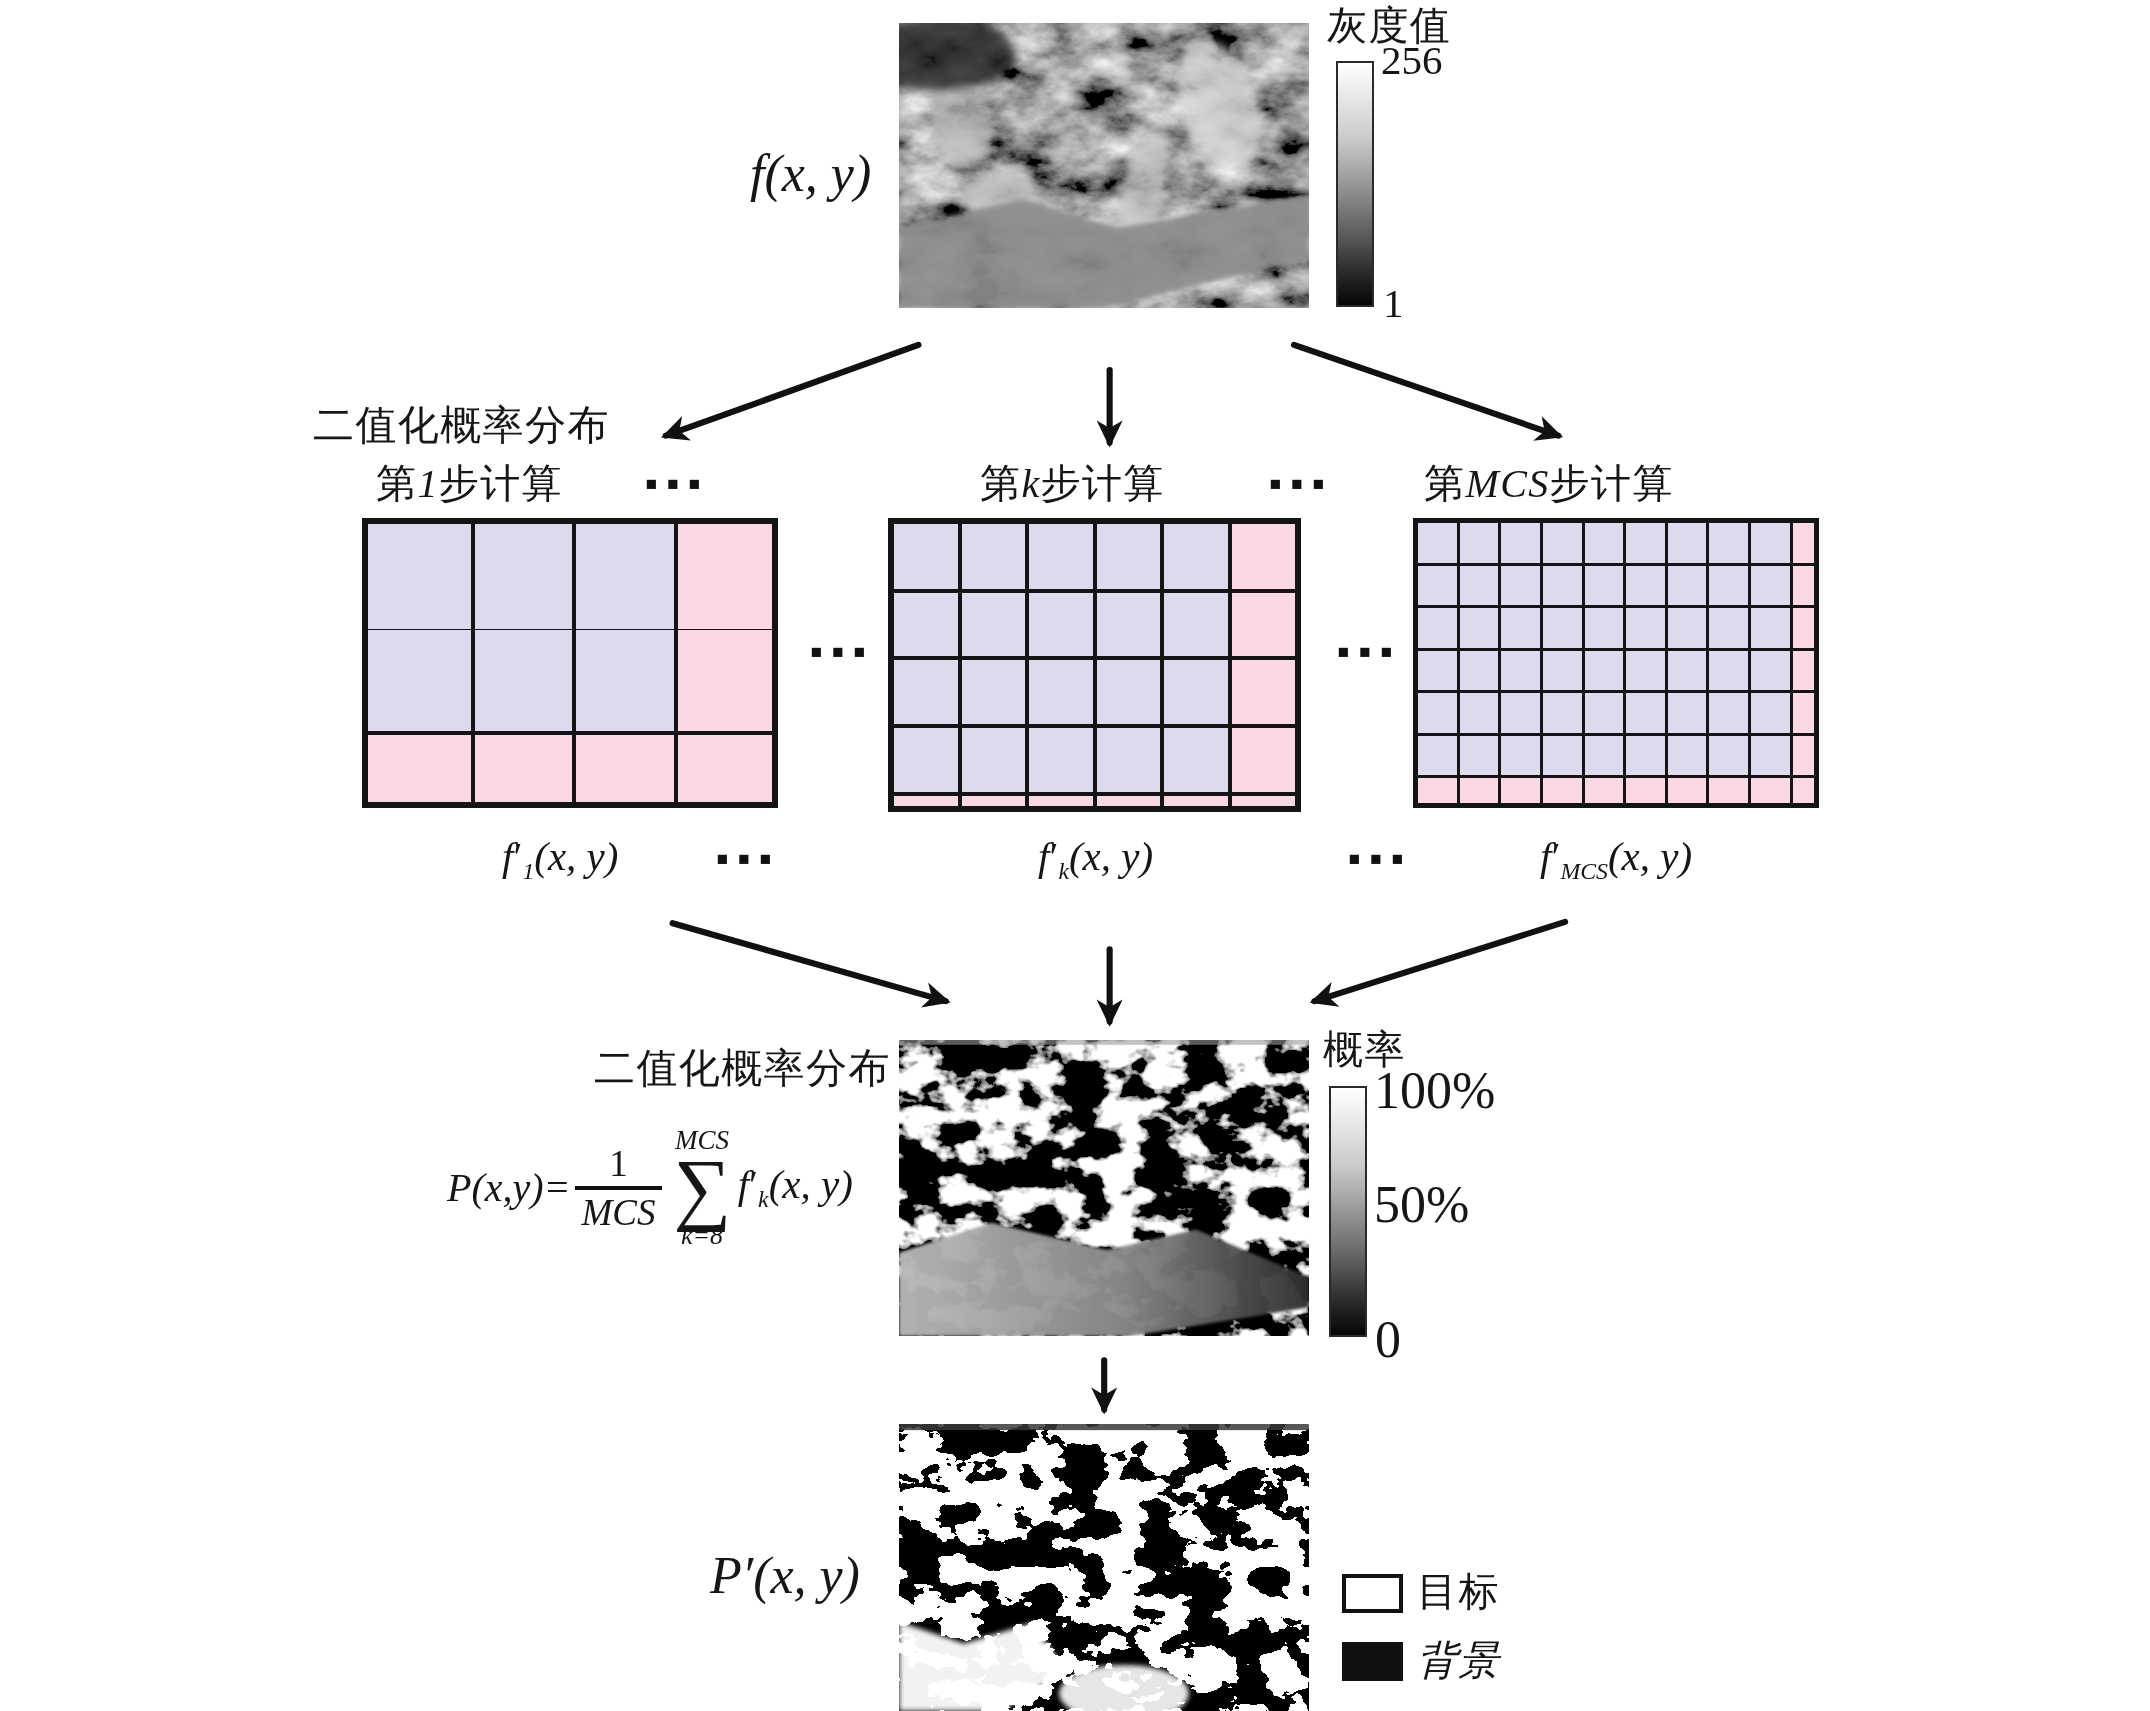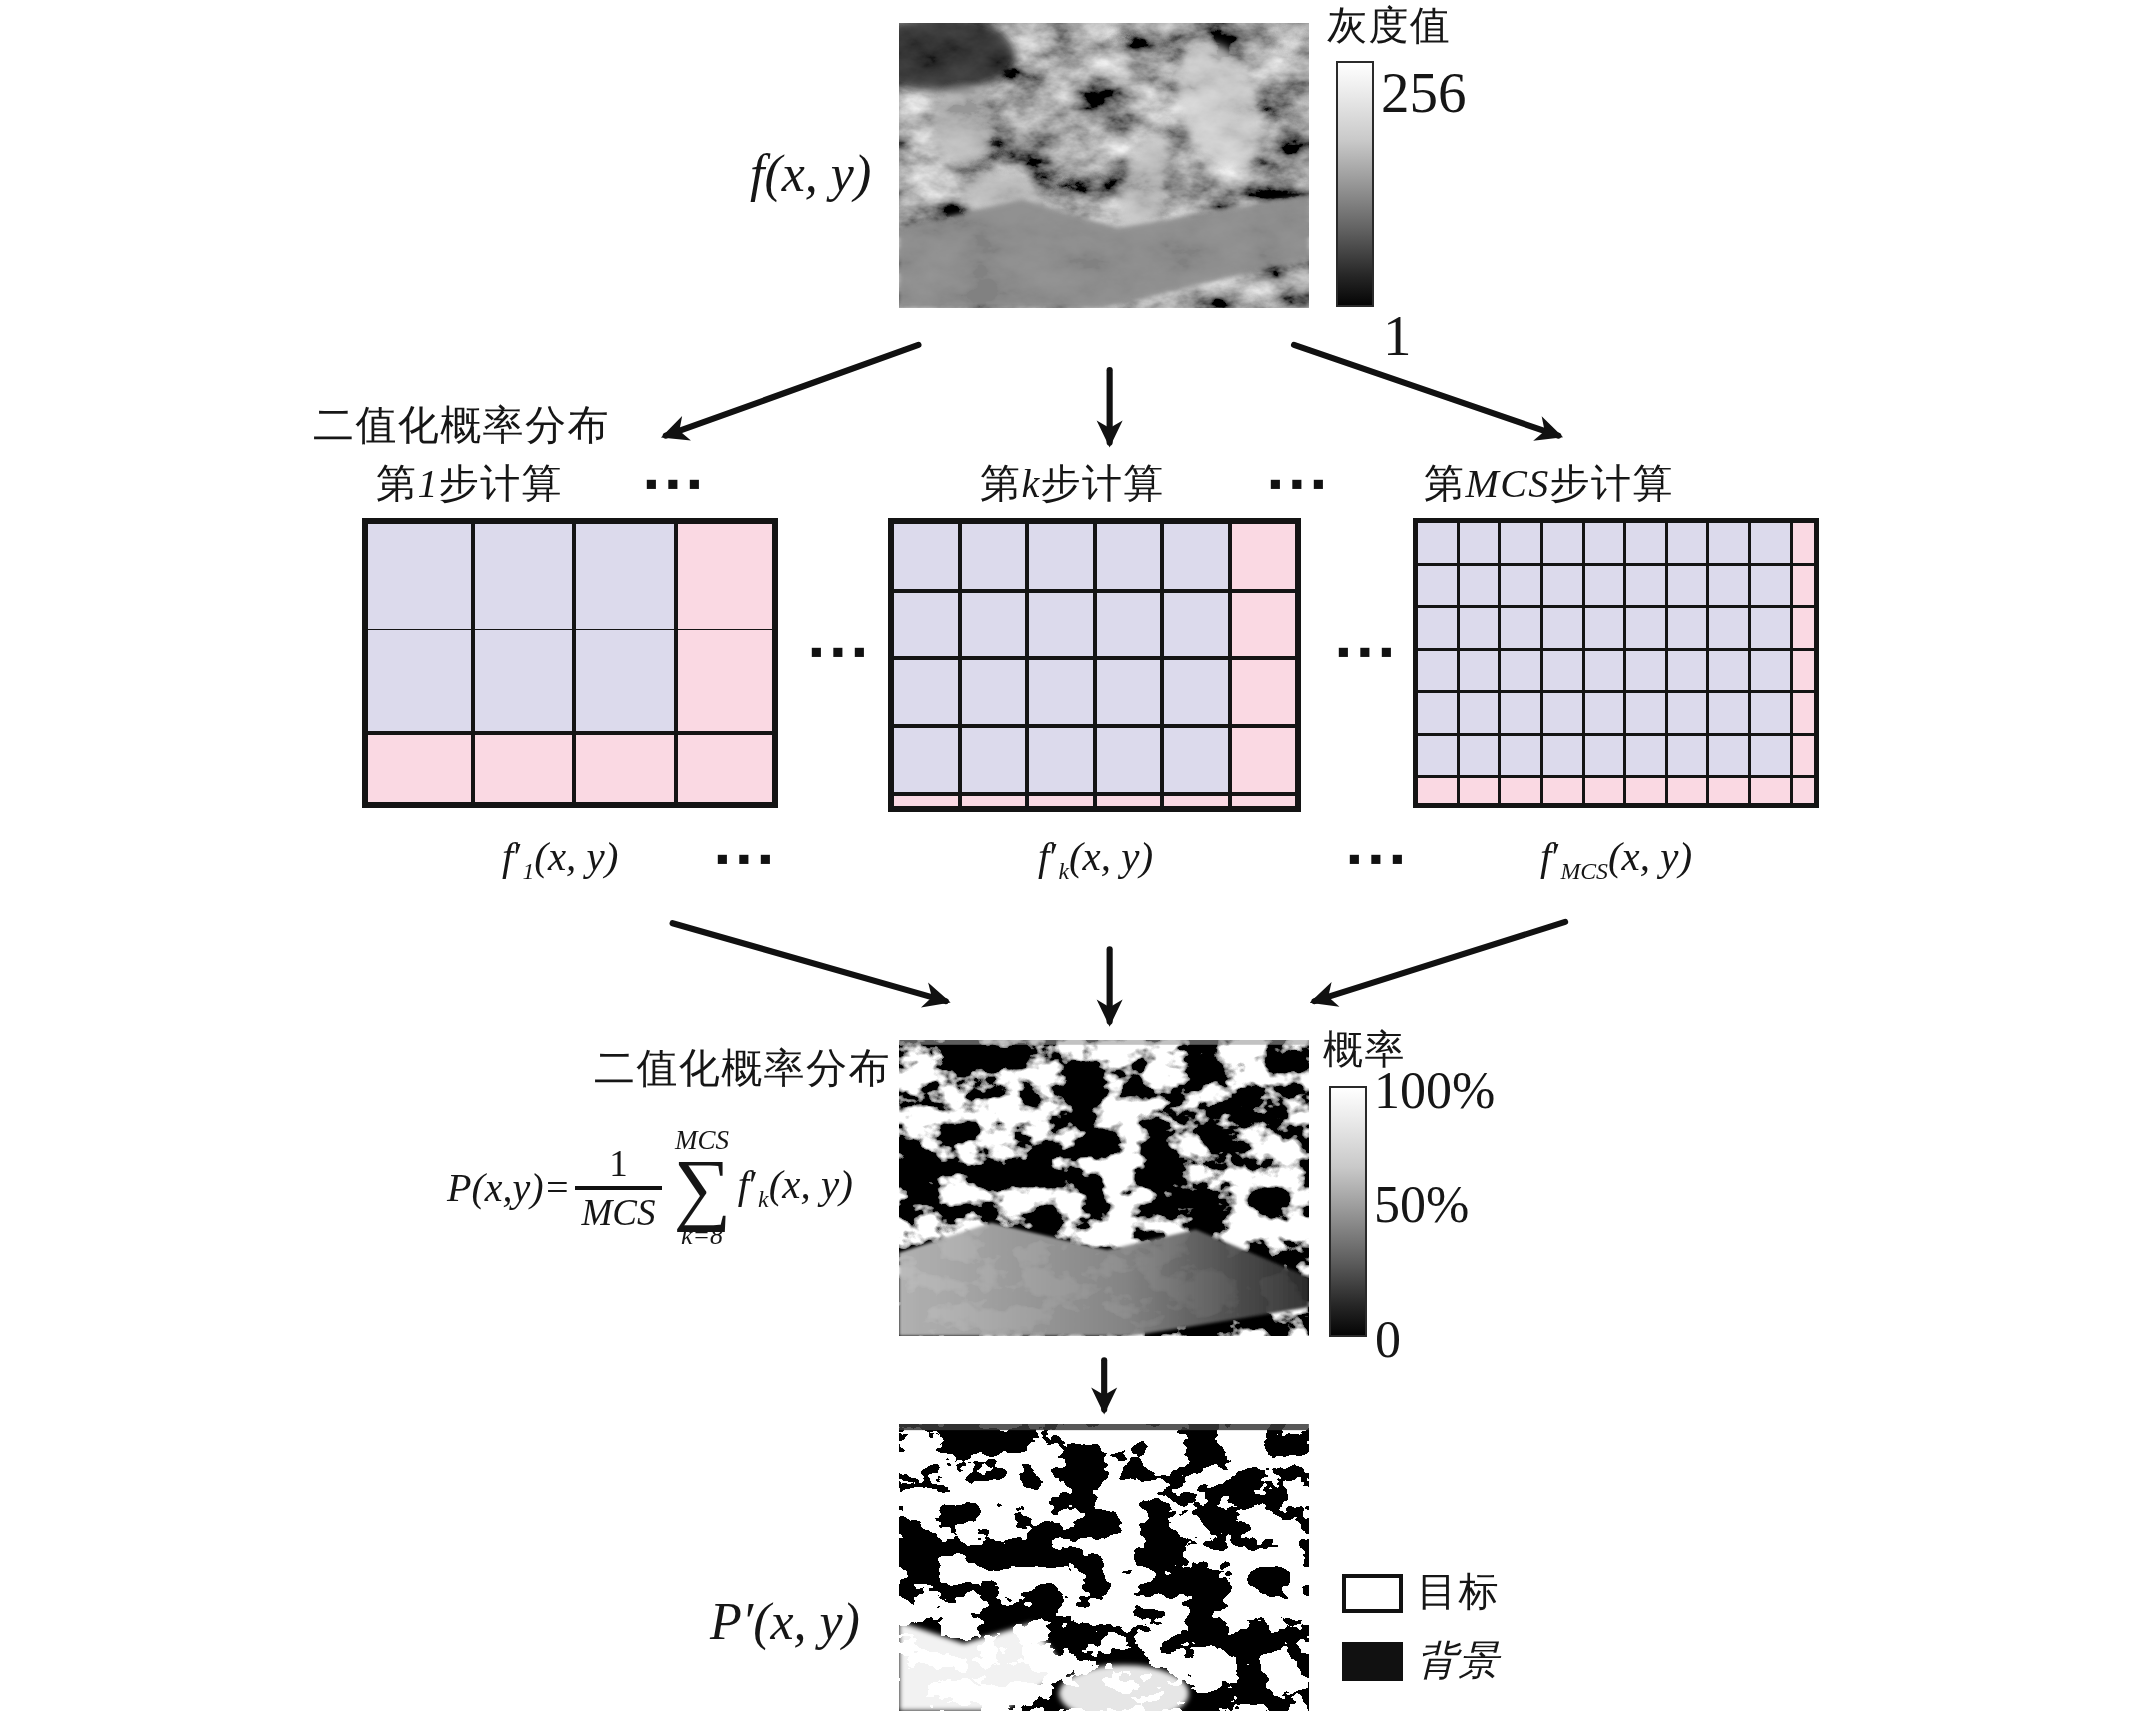--- a/index.html
+++ b/index.html
@@ -4,21 +4,21 @@
 <style>
   html,body{margin:0;padding:0;background:#ffffff;}
   #fig{position:relative;width:2151px;height:1712px;background:#ffffff;overflow:hidden;
        font-family:"Liberation Serif","DejaVu Serif",serif;color:#161616;}
   .abs{position:absolute;}
   .cn{font-family:"Liberation Serif","DejaVu Serif",serif;letter-spacing:1.4px;}
   .it{font-style:italic;}
   .t58{font-size:40px;line-height:1.1;}
   .t60{font-size:41px;line-height:1.1;}
   .t64{font-size:52px;line-height:1.1;}
-  .t66{font-size:57px;line-height:1.1;margin-top:24px;}
+  .t66{font-size:41px;line-height:1.1;}
   .dots{font-family:"DejaVu Sans",sans-serif;font-size:18.4px;letter-spacing:9px;color:#111;}
   .cb{border:2px solid #2a2a2a;box-sizing:border-box;
       background:linear-gradient(180deg,#ffffff 0%,#e8e8e8 14%,#c9c9c9 32%,#979797 50%,#5e5e5e 70%,#262626 88%,#050505 100%);}
   .flabel{font-size:41px;line-height:1;white-space:nowrap;}
   .flabel sub{font-size:0.58em;}
   .stitle{font-size:40px;line-height:1.1;white-space:nowrap;letter-spacing:1.4px;}
   .formula{display:flex;align-items:center;font-size:40px;line-height:1;white-space:nowrap;}
   .frac{display:inline-flex;flex-direction:column;align-items:center;margin:0 4.1px;}
   .frac .num{font-size:37px;padding:0 6.8px 4.1px 6.8px;}
   .frac .fbar{height:3.4px;background:#111;align-self:stretch;}
@@ -299,21 +299,21 @@
     </svg>
   </div>
 
   <div class="abs cn t58" style="left:1323px;top:1028px;">概率</div>
   <div class="abs cb" style="left:1329px;top:1086px;width:38px;height:251px;"></div>
   <div class="abs t64" style="left:1374px;top:1062px;">100%</div>
   <div class="abs t64" style="left:1374px;top:1176px;">50%</div>
   <div class="abs t64" style="left:1375px;top:1311px;">0</div>
 
 
-  <div class="abs it t64" style="left:710px;top:1593px;">P′(x, y)</div>
+  <div class="abs it t64" style="left:710px;top:1547px;">P′(x, y)</div>
 
   <div class="abs" style="left:899px;top:1424px;width:410px;height:287px;">
     <svg width="410" height="287" viewBox="0 0 601 421">
       <defs>
         <filter id="fOut" x="0" y="0" width="100%" height="100%">
           <feTurbulence type="fractalNoise" baseFrequency="0.016 0.023" numOctaves="4" seed="23" stitchTiles="stitch"></feTurbulence>
           <feColorMatrix type="matrix" values="1 0 0 0 0  1 0 0 0 0  1 0 0 0 0  0 0 0 0 1"></feColorMatrix>
           <feComponentTransfer>
             <feFuncR type="discrete" tableValues="0 0 1 1"></feFuncR>
             <feFuncG type="discrete" tableValues="0 0 1 1"></feFuncG>

